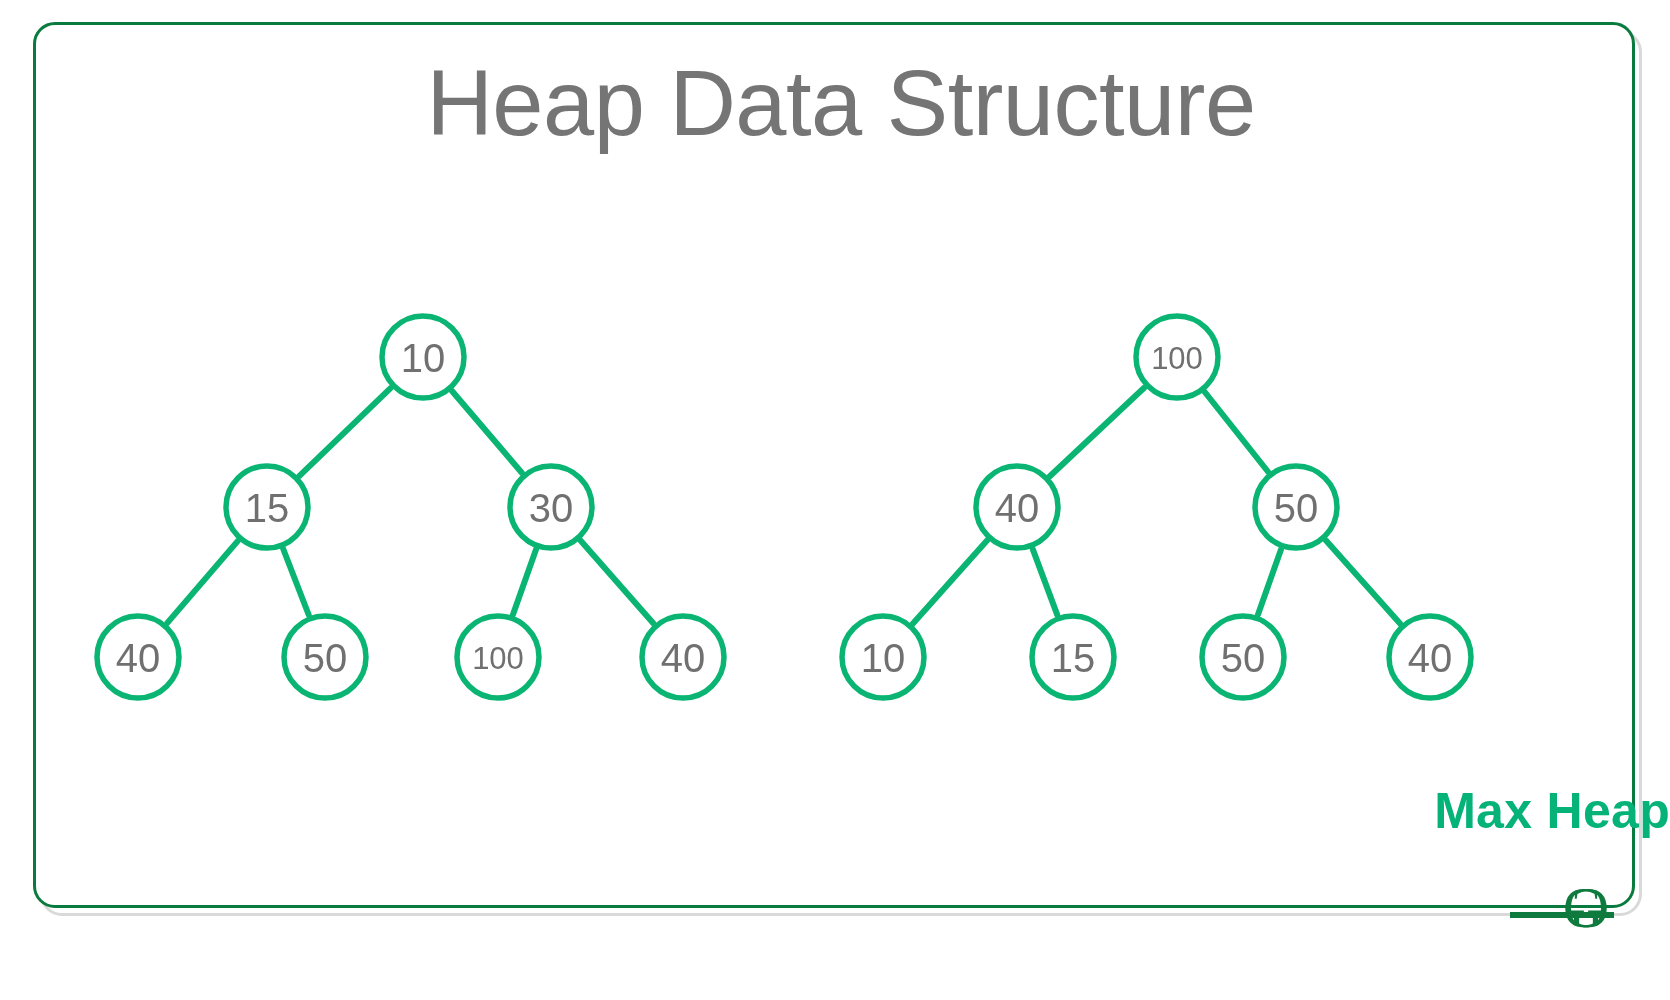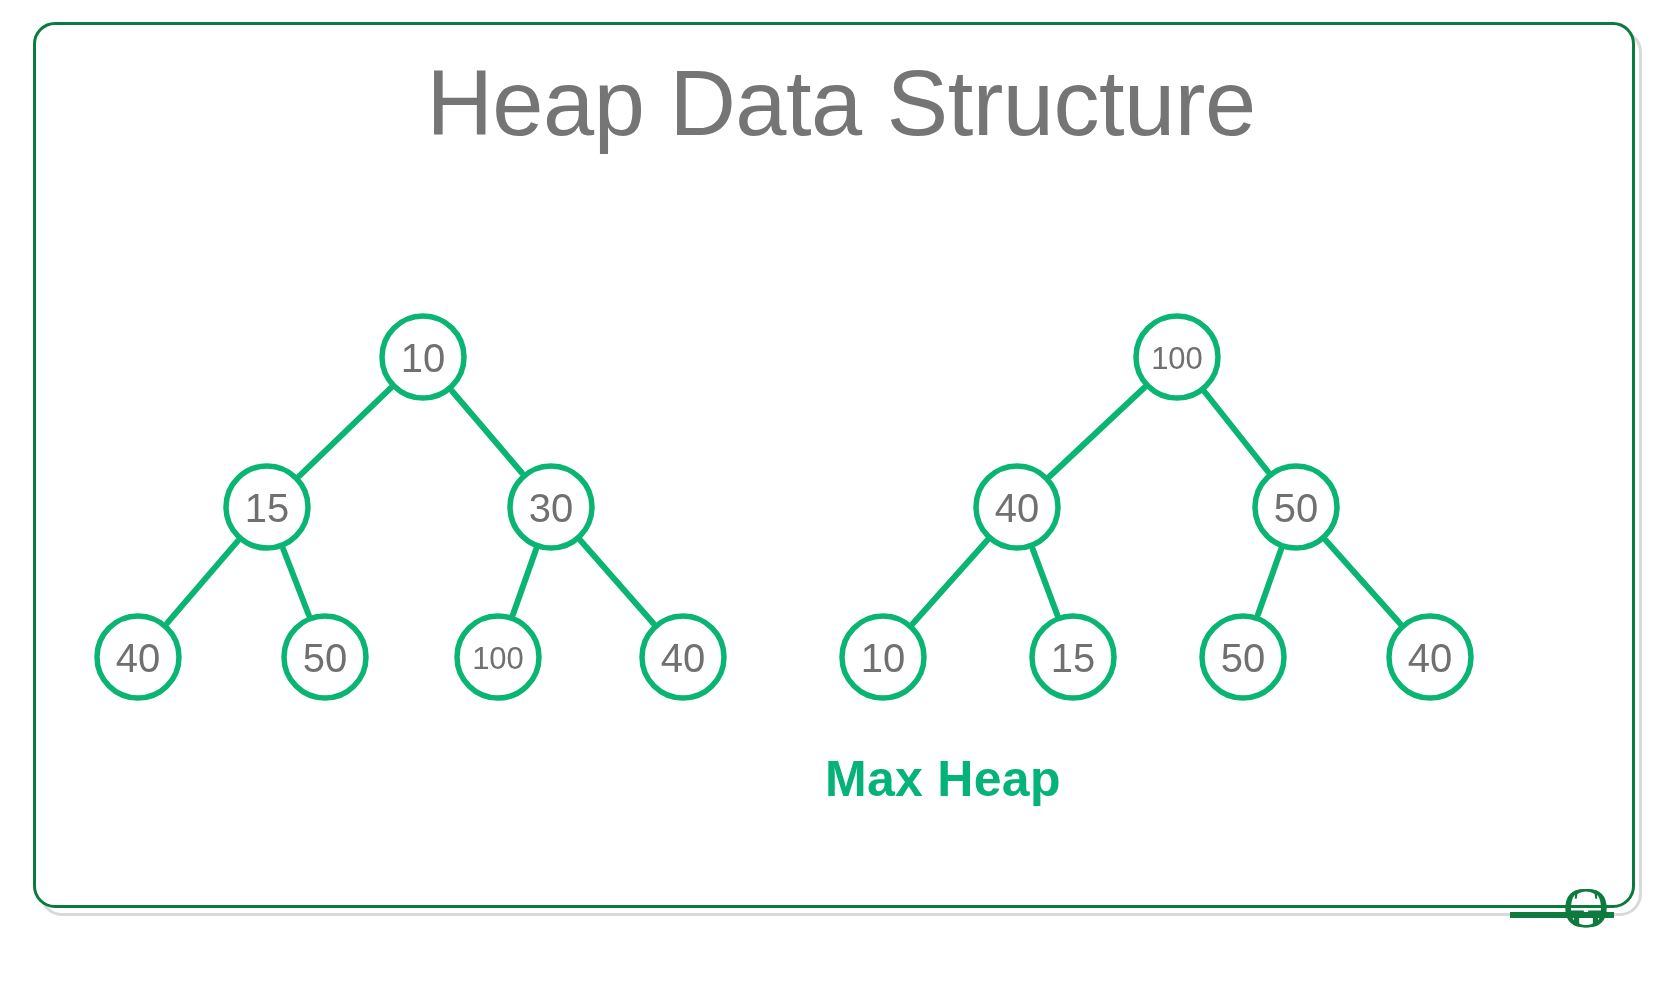--- a/index.html
+++ b/index.html
@@ -37,21 +37,21 @@
   }
   .node-text.wide{font-size:31px;}
   .node-text.normal{font-size:40px;}
 
   
   .caption{
     position:absolute;font-size:50px;font-weight:bold;color:#05b277;
     white-space:nowrap;letter-spacing:0.3px;
   }
   .caption.min{left:0;top:782px;width:845px;text-align:center;}
-  .caption.max{left:825px;top:750px;width:845px;text-align:left;}
+  .caption.max{left:825px;top:782px;width:845px;text-align:right;}
 
   
   .logo{position:absolute;left:1508px;top:880px;width:110px;height:62px;}
   .logo svg{display:block;}
 </style>
 </head>
 <body>
 
 <div id="stage">
 

